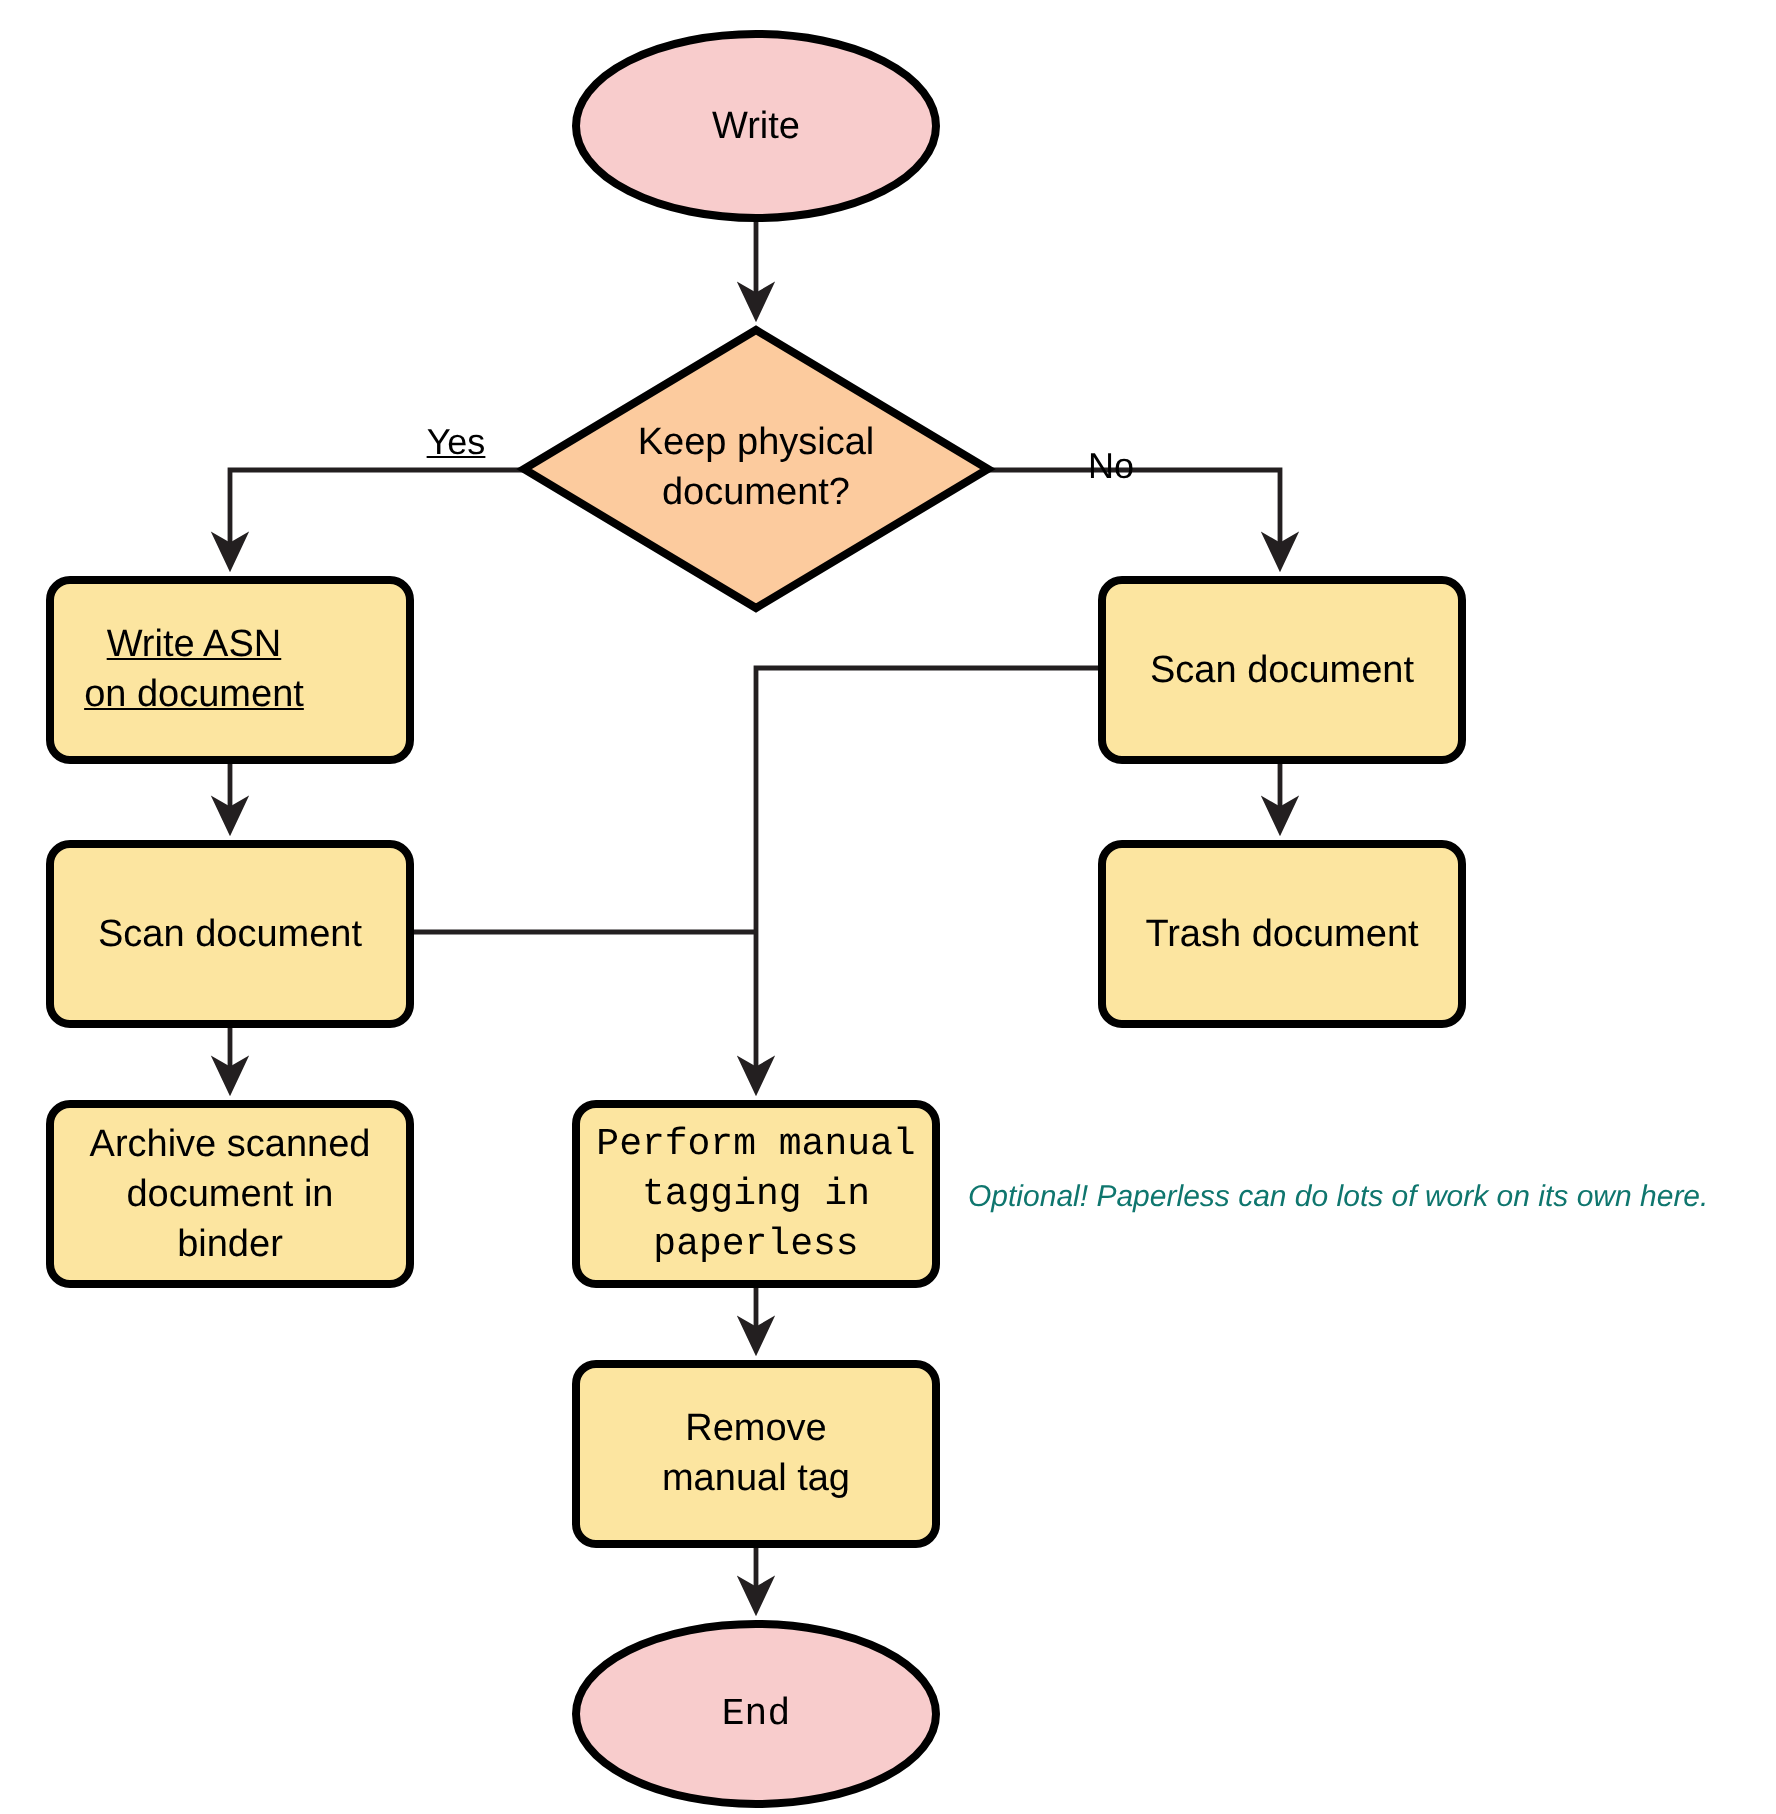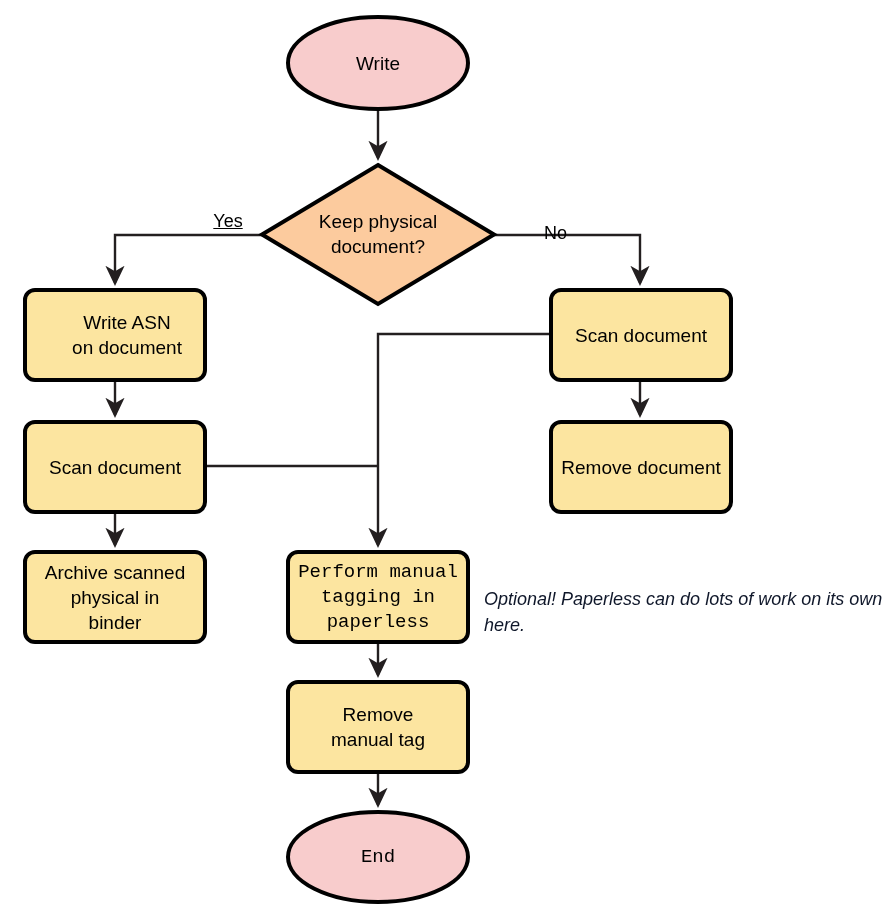--- a/index.html
+++ b/index.html
@@ -3,22 +3,22 @@
 <meta charset="utf-8">
 <style>
   html,body{margin:0;padding:0;background:#ffffff;}
   body{width:888px;height:907px;position:relative;overflow:hidden;
        font-family:"Liberation Sans","DejaVu Sans",sans-serif;}
   #canvas{position:absolute;left:0;top:0;width:888px;height:907px;}
   .lbl{position:absolute;display:flex;align-items:center;justify-content:center;
        text-align:center;color:#000;pointer-events:none;}
   .node-text{font-size:19px;line-height:25px;white-space:pre-line;}
   .edge-label{font-size:18px;line-height:20px;}
-  .note{position:absolute;font-style:italic;font-size:18px;line-height:26px;
-        color:#0f172a;text-align:left;}
+  .note{position:absolute;font-style:italic;font-size:15px;line-height:26px;
+        color:#0f766e;text-align:left;}
 </style>
 </head>
 <body>
 
 <svg id="canvas" viewBox="0 0 888 907" xmlns="http://www.w3.org/2000/svg">
   <defs>
     <marker id="arrow" markerWidth="12" markerHeight="12" refX="7.2" refY="4" orient="auto" markerUnits="strokeWidth">
       <path d="M0,0 L8.5,4 L0,8 L2.3,4 z" fill="#231f20"></path>
     </marker>
   </defs>
@@ -65,32 +65,32 @@
   <rect x="288" y="682" width="180" height="90" rx="10" ry="10" fill="#fce5a0" stroke="#000000" stroke-width="4"></rect>
 
   <ellipse cx="378" cy="857" rx="90" ry="45" fill="#f8cccc" stroke="#000000" stroke-width="4"></ellipse>
 </svg>
 
 <div class="lbl node-text" style="left:288px;top:17px;width:180px;height:92px;">Write</div>
 
 <div class="lbl node-text" style="left:262px;top:164px;width:232px;height:139px;">Keep physical
 document?</div>
 
-<div class="lbl node-text" style="left:37px;top:290px;width:180px;height:90px;">Write ASN
+<div class="lbl node-text" style="left:7px;top:290px;width:180px;height:90px;text-decoration:underline;">Write ASN
 on document</div>
 
 <div class="lbl node-text" style="left:25px;top:422px;width:180px;height:90px;">Scan document</div>
 
 <div class="lbl node-text" style="left:25px;top:552px;width:180px;height:90px;">Archive scanned
-physical in
+document in
 binder</div>
 
 <div class="lbl node-text" style="left:551px;top:290px;width:180px;height:90px;">Scan document</div>
 
-<div class="lbl node-text" style="left:551px;top:422px;width:180px;height:90px;">Remove document</div>
+<div class="lbl node-text" style="left:551px;top:422px;width:180px;height:90px;">Trash document</div>
 
 <div class="lbl node-text" style="left:288px;top:552px;width:180px;height:90px;font-family:Liberation Mono, monospace;">Perform manual
 tagging in
 paperless</div>
 
 <div class="lbl node-text" style="left:288px;top:682px;width:180px;height:90px;">Remove
 manual tag</div>
 
 <div class="lbl node-text" style="left:288px;top:812px;width:180px;height:90px;font-family:Liberation Mono, monospace;">End</div>
 

